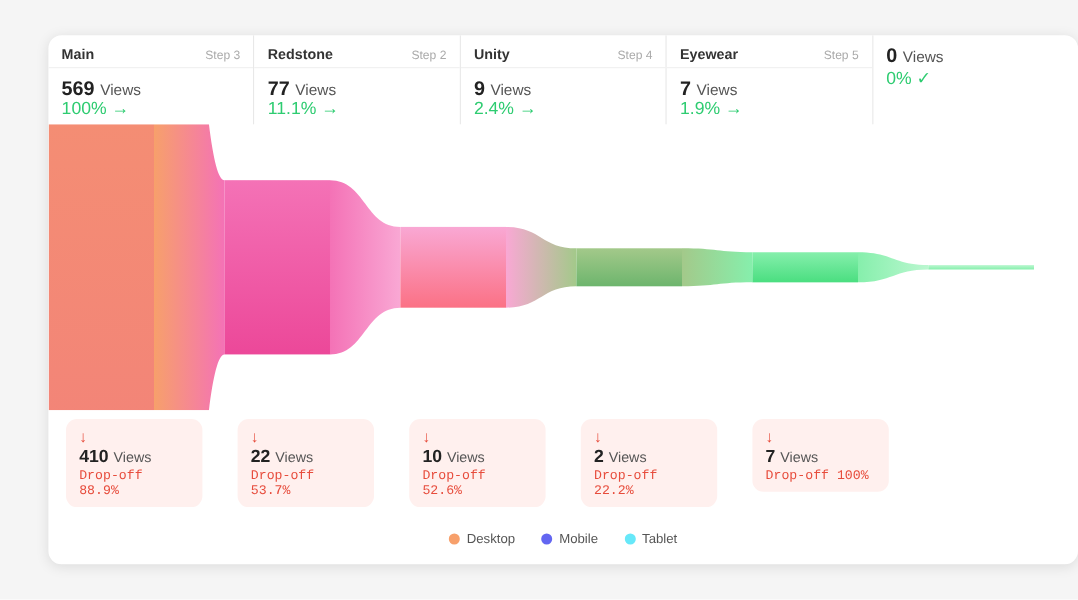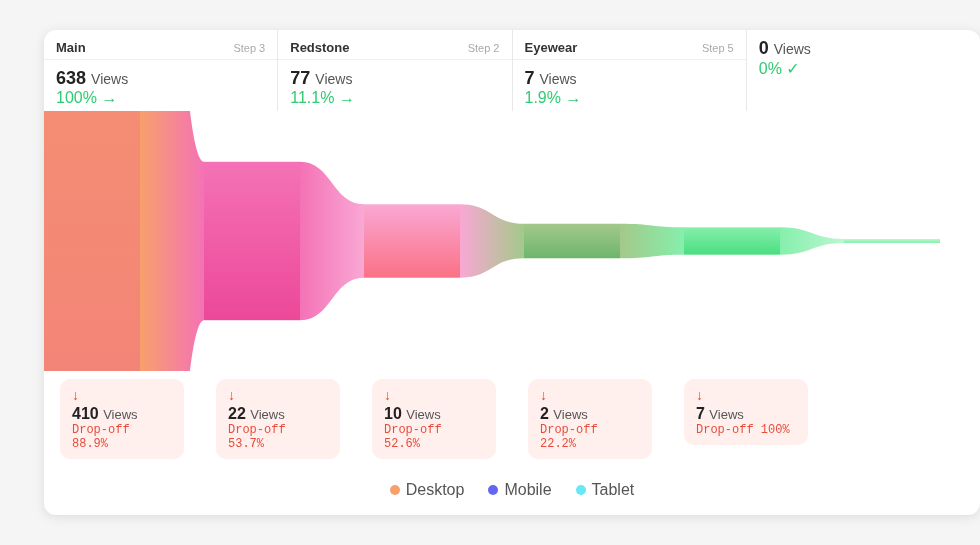--- a/index.html
+++ b/index.html
@@ -103,21 +103,21 @@
     .legend {
       display: flex;
       justify-content: center;
       gap: 24px;
       padding: 10px 0 0 0;
     }
     .legend-item {
       display: flex;
       align-items: center;
       gap: 6px;
-      font-size: 16px;
+      font-size: 12px;
       color: #555;
     }
     .legend-dot {
       width: 10px;
       height: 10px;
       border-radius: 50%;
     }
     .funnel-svg-wrapper {
       width: 100%;
       position: relative;
@@ -129,32 +129,42 @@
 
 <div class="card">
   <div class="funnel-container">
 
   <div class="step-col">
         <div class="step-header">
           <span class="step-name">Main</span>
           <span class="step-label">Step 3</span>
         </div>
         <div class="step-views">
-          <div class="views-count"><strong>638</strong> <span>Views</span></div>
+          <div class="views-count"><strong>569</strong> <span>Views</span></div>
           <div class="views-pct">100% <span class="arrow">→</span></div>
         </div>
       </div>
       <div class="step-col">
         <div class="step-header">
           <span class="step-name">Redstone</span>
           <span class="step-label">Step 2</span>
         </div>
         <div class="step-views">
           <div class="views-count"><strong>77</strong> <span>Views</span></div>
           <div class="views-pct">11.1% <span class="arrow">→</span></div>
+        </div>
+      </div>
+      <div class="step-col">
+        <div class="step-header">
+          <span class="step-name">Unity</span>
+          <span class="step-label">Step 4</span>
+        </div>
+        <div class="step-views">
+          <div class="views-count"><strong>9</strong> <span>Views</span></div>
+          <div class="views-pct">2.4% <span class="arrow">→</span></div>
         </div>
       </div>
       <div class="step-col">
         <div class="step-header">
           <span class="step-name">Eyewear</span>
           <span class="step-label">Step 5</span>
         </div>
         <div class="step-views">
           <div class="views-count"><strong>7</strong> <span>Views</span></div>
           <div class="views-pct">1.9% <span class="arrow">→</span></div>

